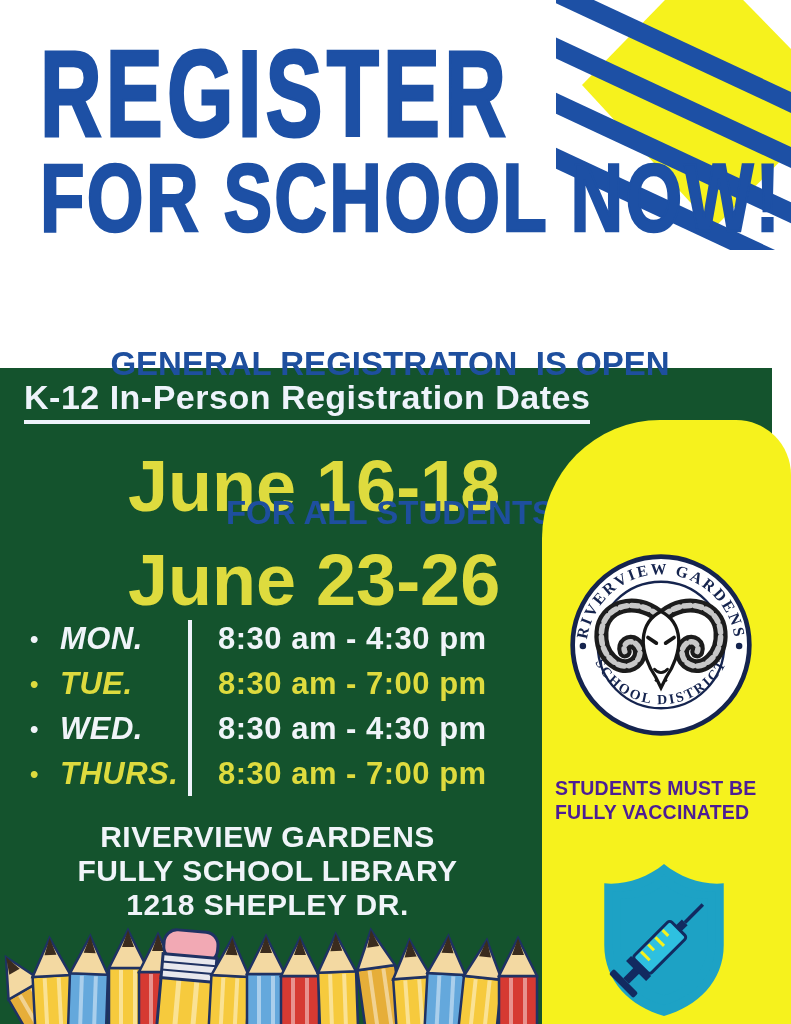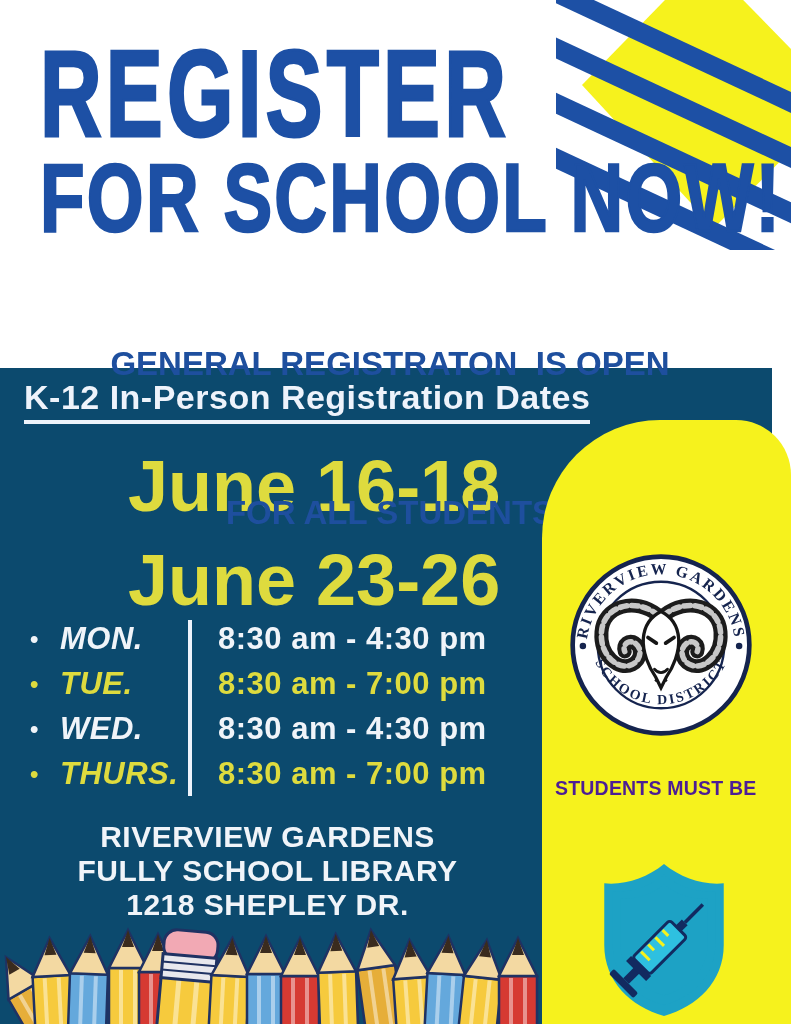--- a/index.html
+++ b/index.html
@@ -23,21 +23,21 @@
     -webkit-text-stroke:2.5px #1d50a5;white-space:nowrap;
   }
   .subheading{
     position:absolute;left:0;top:240px;width:780px;z-index:2;
     text-align:center;font-size:33px;font-weight:bold;color:#1e4f9e;
     line-height:1.5;white-space:pre;
   }
   
   .blue-panel{
     position:absolute;left:0;top:368px;width:772px;height:656px;
-    background:#0c4a6e;z-index:1;
+    background:#14532d;z-index:1;
   }
   .k12-heading{
     position:absolute;left:24px;top:10px;display:inline-block;
     color:#eef3fb;font-size:34px;font-weight:bold;letter-spacing:.5px;
     border-bottom:4px solid #eef3fb;padding-bottom:3px;white-space:nowrap;
   }
   .june{
     position:absolute;left:128px;top:72px;
     color:#dedb3e;font-size:72px;font-weight:bold;line-height:1.3;white-space:nowrap;
   }
@@ -188,20 +188,21 @@
       <path d="M100,64 C88,70 82,80 81,93 C80,108 87,124 94,134 L100,146 L106,134 C113,124 120,108 119,93 C118,80 112,70 100,64 Z" fill="#ffffff" stroke="#161616" stroke-width="3.5"></path>
       <path d="M86,92 L95,98 M114,92 L105,98" stroke="#161616" stroke-width="4" stroke-linecap="round"></path>
       <path d="M93,126 C97,131 103,131 107,126" fill="none" stroke="#161616" stroke-width="3" stroke-linecap="round"></path>
       <circle cx="95" cy="138" r="1.8" fill="#161616"></circle>
       <circle cx="105" cy="138" r="1.8" fill="#161616"></circle>
     </g>
   </svg>
 
   <div class="vaccine-note">
     <div>STUDENTS MUST BE</div>
+    <div>FULLY VACCINATED</div>
   </div>
 
   <svg class="shield" viewBox="0 0 150 160" xmlns="http://www.w3.org/2000/svg">
     <path id="shieldPath" d="M75,6 C58,20 36,27 16,25 L16,86 C16,122 42,147 75,156 C108,147 134,122 134,86 L134,25 C114,27 92,20 75,6 Z" fill="#1da2c5"></path>
     <use href="#shieldPath" fill="#f6f21d" transform="translate(75,81) scale(0.86) translate(-75,-81)"></use>
     <use href="#shieldPath" fill="#122a60" transform="translate(75,81) scale(0.73) translate(-75,-81)"></use>
     <g transform="translate(75,84) rotate(-45)">
       <rect x="-60" y="-17" width="7" height="34" rx="2" fill="#122a60"></rect>
       <rect x="-53" y="-4" width="16" height="8" fill="#122a60"></rect>
       <rect x="-39" y="-14" width="7" height="28" fill="#122a60"></rect>

